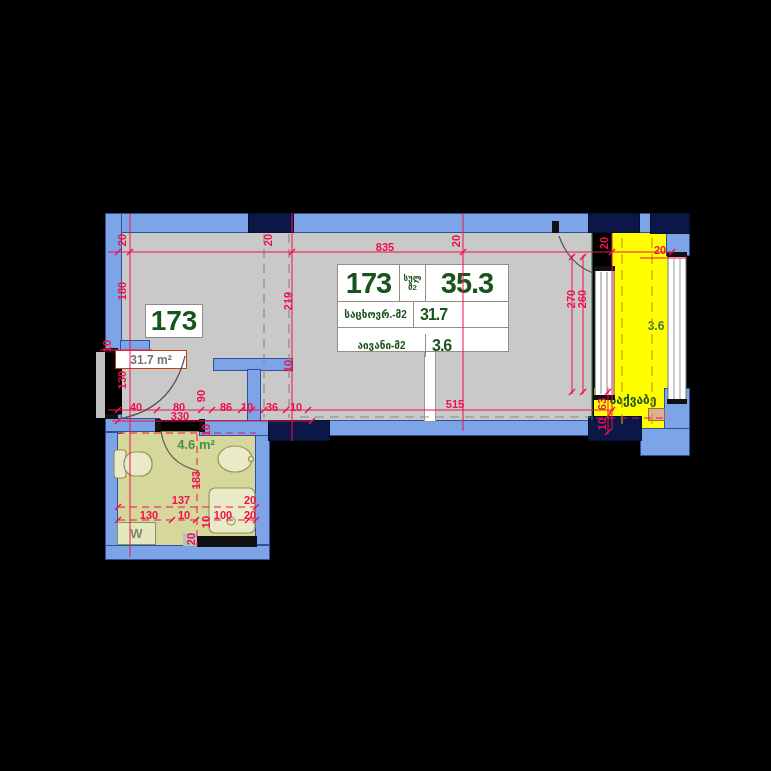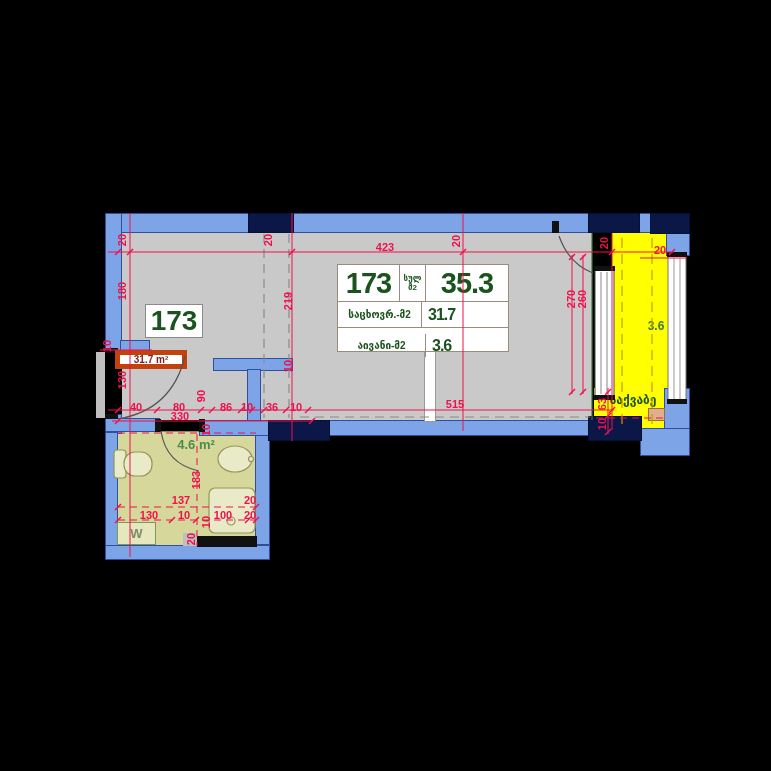--- a/index.html
+++ b/index.html
@@ -10,23 +10,23 @@
   .floor-main{position:absolute;background:#c9c9c9;}
   .floor-bath{position:absolute;background:#d6d79b;border:1px solid #8a8a50;box-sizing:border-box;}
   .floor-balc{position:absolute;background:#ffff00;}
   .jamb{position:absolute;background:#111;}
   .tan{position:absolute;background:#e0b08e;border:1px solid #9a6a4a;box-sizing:border-box;}
   .graypad{position:absolute;background:#bfbfbf;}
   .leader{position:absolute;background:#fff;border:1px solid #999;box-sizing:border-box;}
   .unitbox{position:absolute;background:#fff;border:1px solid #8a8a8a;box-sizing:border-box;
            display:flex;align-items:center;justify-content:center;
            color:#1a531d;font-weight:bold;font-size:28px;}
-  .areabox{position:absolute;background:#fff;border:5px solid #c2410c;box-sizing:border-box;
+  .areabox{position:absolute;background:#fff;border:1px solid #c2410c;box-sizing:border-box;
            display:flex;align-items:center;justify-content:center;
-           color:#7f1d1d;font-size:10px;font-weight:bold;}
+           color:#737373;font-size:12px;font-weight:bold;}
   .wbox{position:absolute;background:#e6e7bc;border:1px solid #7a9a5a;box-sizing:border-box;
         display:flex;align-items:center;justify-content:center;color:#7d8d6b;
         font-size:13px;font-weight:bold;}
   .boiler{position:absolute;color:#1a531d;font-size:12px;font-weight:bold;white-space:nowrap;
           transform:translate(-50%,-50%);}
   .bathlbl{position:absolute;color:#4d8c49;font-size:13px;font-weight:bold;white-space:nowrap;
           transform:translate(-50%,-50%);}
   .balclbl{position:absolute;color:#3f7d3f;font-size:12px;font-weight:bold;
           transform:translate(-50%,-50%);}
   
@@ -109,21 +109,21 @@
       <div class="cell bignum" style="width:62px;">173</div>
       <div class="cell geosmall" style="width:26px;">
         <div>
           <div>სულ</div>
           <div>მ2</div>
         </div>
       </div>
       <div class="cell bignum" style="flex:1;">35.3</div>
     </div>
     <div class="row" style="height:26px;">
-      <div class="cell geolbl" style="width:84px;">საცხოვრ.-მ2</div>
+      <div class="cell geolbl" style="width:76px;">საცხოვრ.-მ2</div>
       <div class="cell midnum" style="flex:1;">31.7</div>
     </div>
     <div class="row" style="height:23px;margin-top:6px;">
       <div class="cell geolbl" style="width:88px;">აივანი-მ2</div>
       <div class="cell midnum" style="flex:1;">3.6</div>
     </div>
   </div>
 
   <svg class="ovl" width="771" height="771" viewBox="0 0 771 771">
 
@@ -237,21 +237,21 @@
       <span class="dim" style="left: 180px; top: 416px;">330</span>
       <span class="dim rot" style="left: 201px; top: 396px;">90</span>
       <span class="dim rot" style="left: 206px; top: 430px;">10</span>
       <span class="dim" style="left: 226px; top: 407px;">86</span>
       <span class="dim" style="left: 247px; top: 407px;">10</span>
       <span class="dim" style="left: 272px; top: 407px;">36</span>
       <span class="dim" style="left: 296px; top: 407px;">10</span>
       <span class="dim rot" style="left: 268px; top: 240px;">20</span>
       <span class="dim rot" style="left: 288px; top: 301px;">219</span>
       <span class="dim rot" style="left: 288px; top: 366px;">10</span>
-      <span class="dim" style="left: 385px; top: 247px;">423</span>
+      <span class="dim" style="left: 385px; top: 247px;">835</span>
       <span class="dim rot" style="left: 456px; top: 241px;">20</span>
       <span class="dim" style="left: 455px; top: 404px;">515</span>
       <span class="dim rot" style="left: 571px; top: 299px;">270</span>
       <span class="dim rot" style="left: 582px; top: 299px;">260</span>
       <span class="dim rot" style="left: 604px; top: 243px;">20</span>
       <span class="dim" style="left: 660px; top: 250px;">20</span>
       <span class="dim rot" style="left: 602px; top: 404px;">63</span>
       <span class="dim rot" style="left: 602px; top: 424px;">10</span>
       <span class="dim rot" style="left: 196px; top: 480px;">183</span>
       <span class="dim" style="left: 181px; top: 500px;">137</span>

